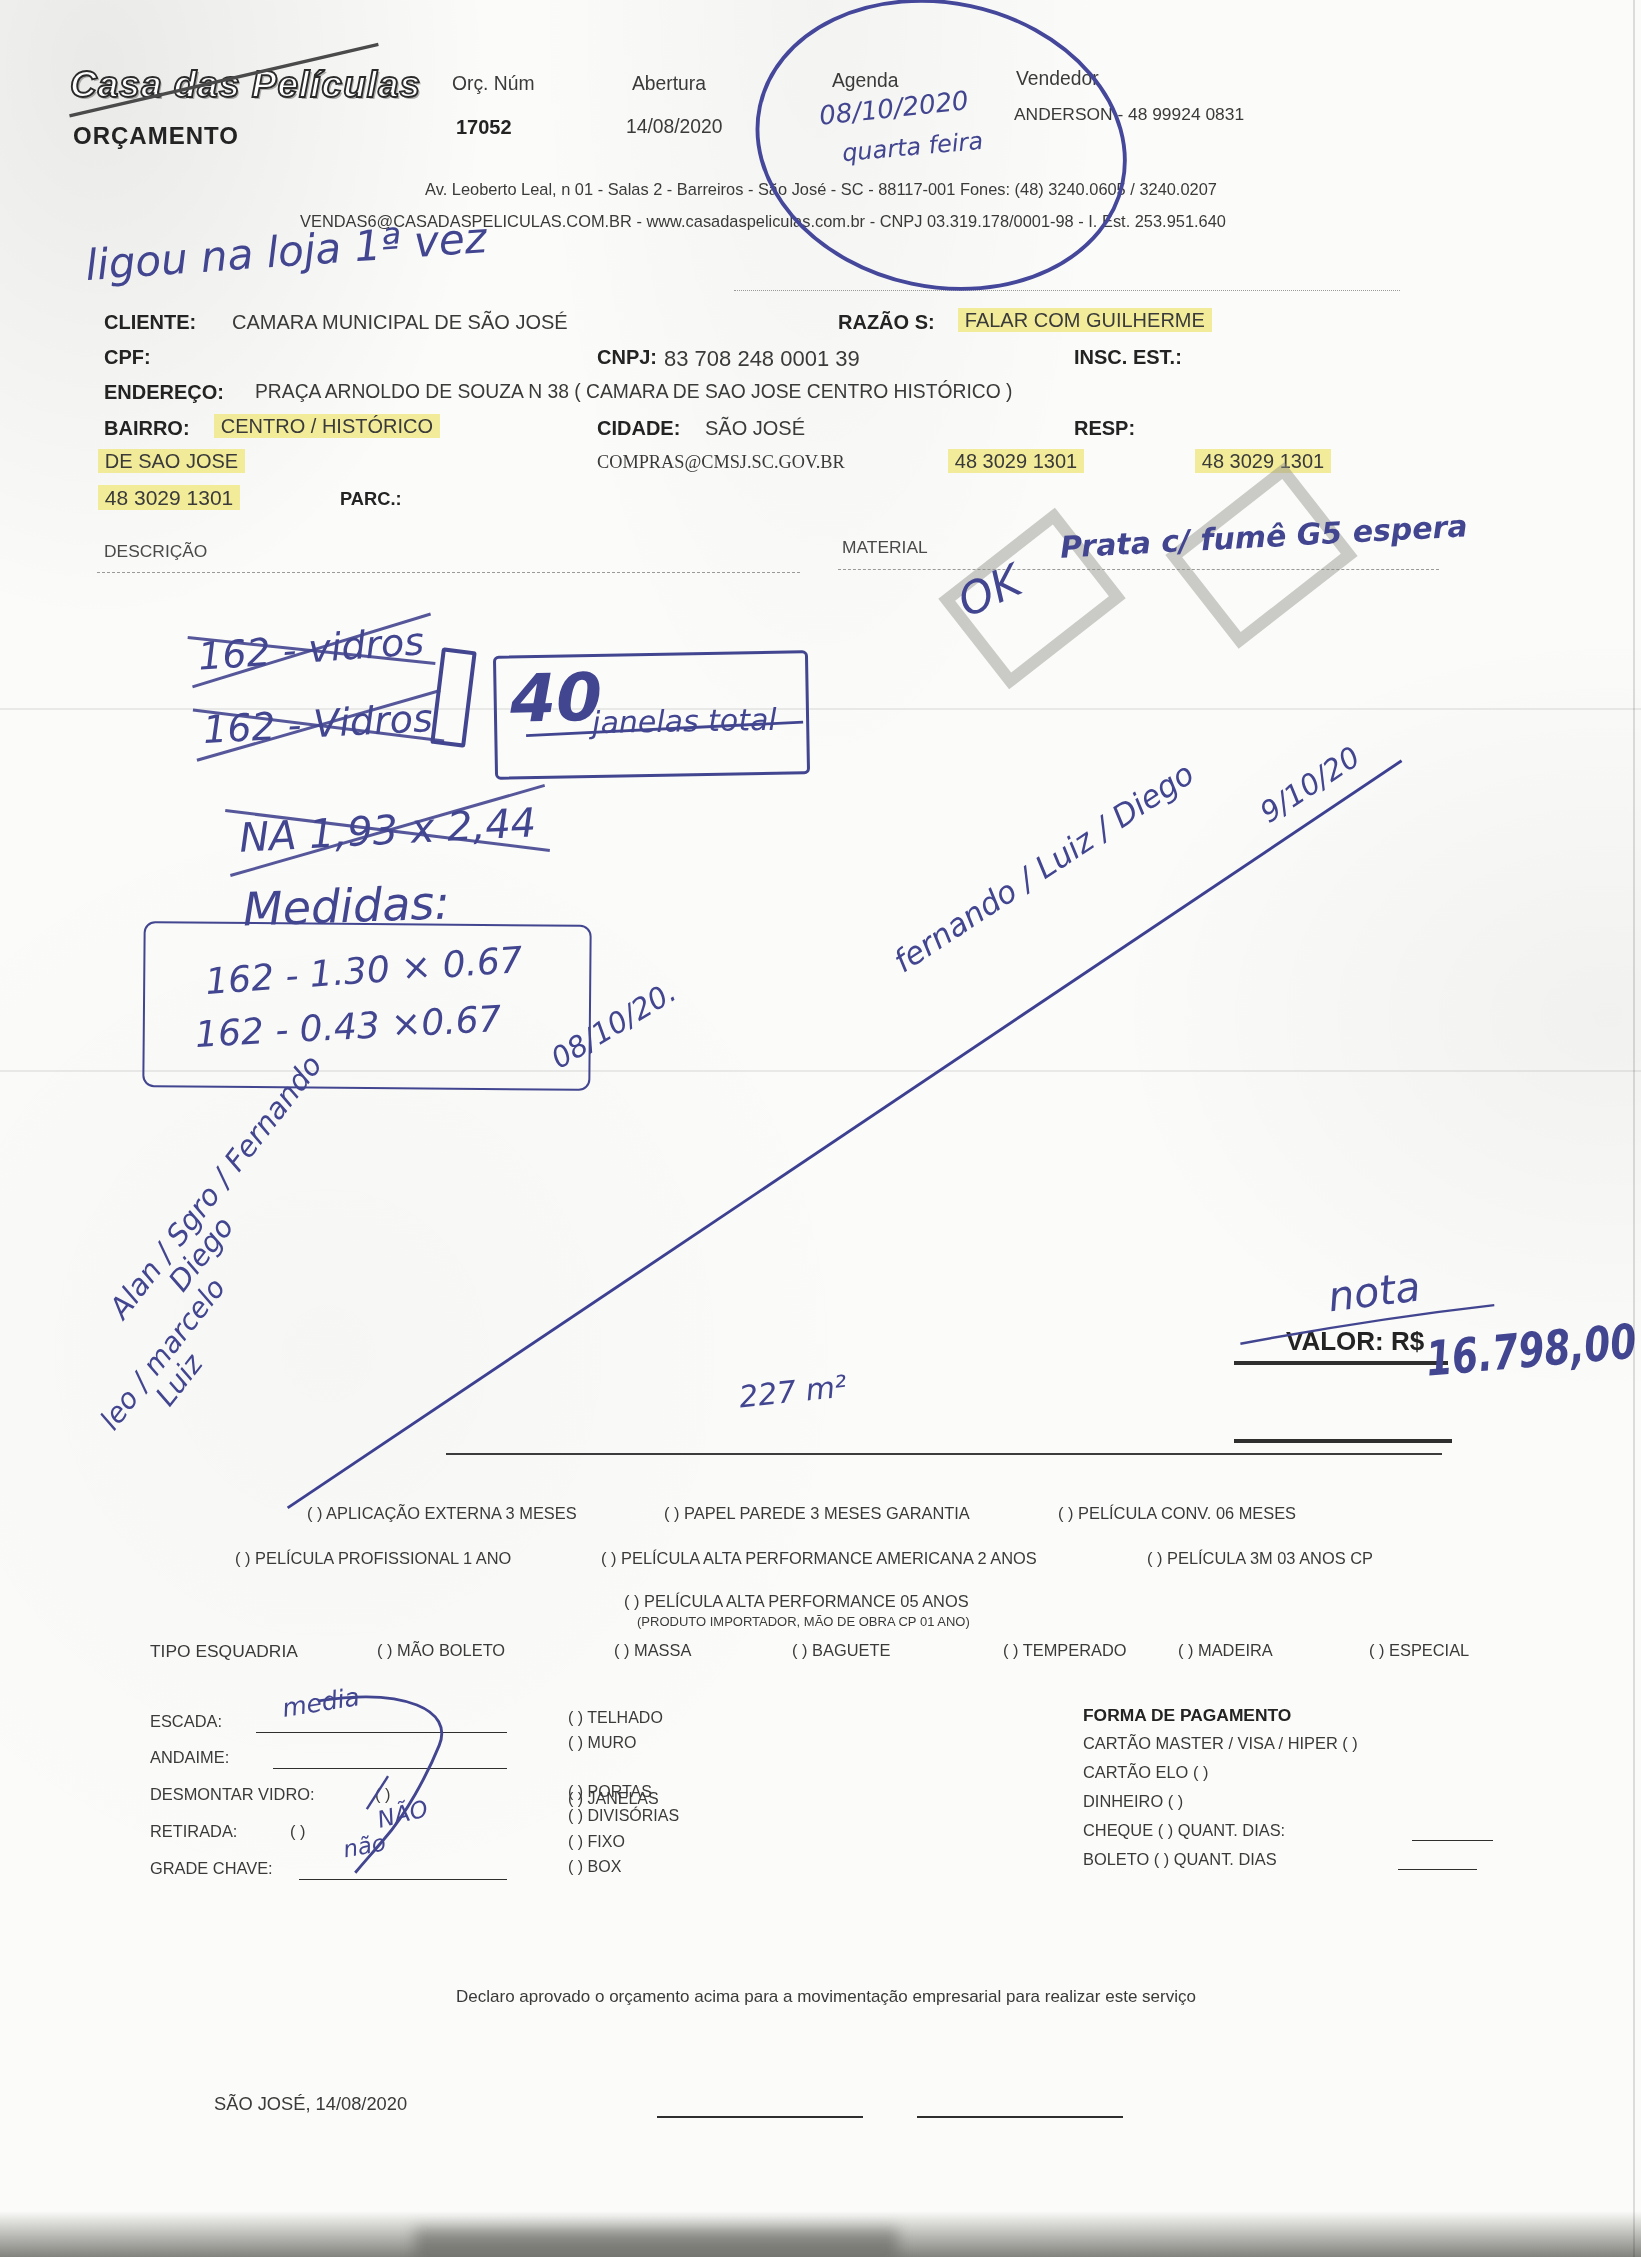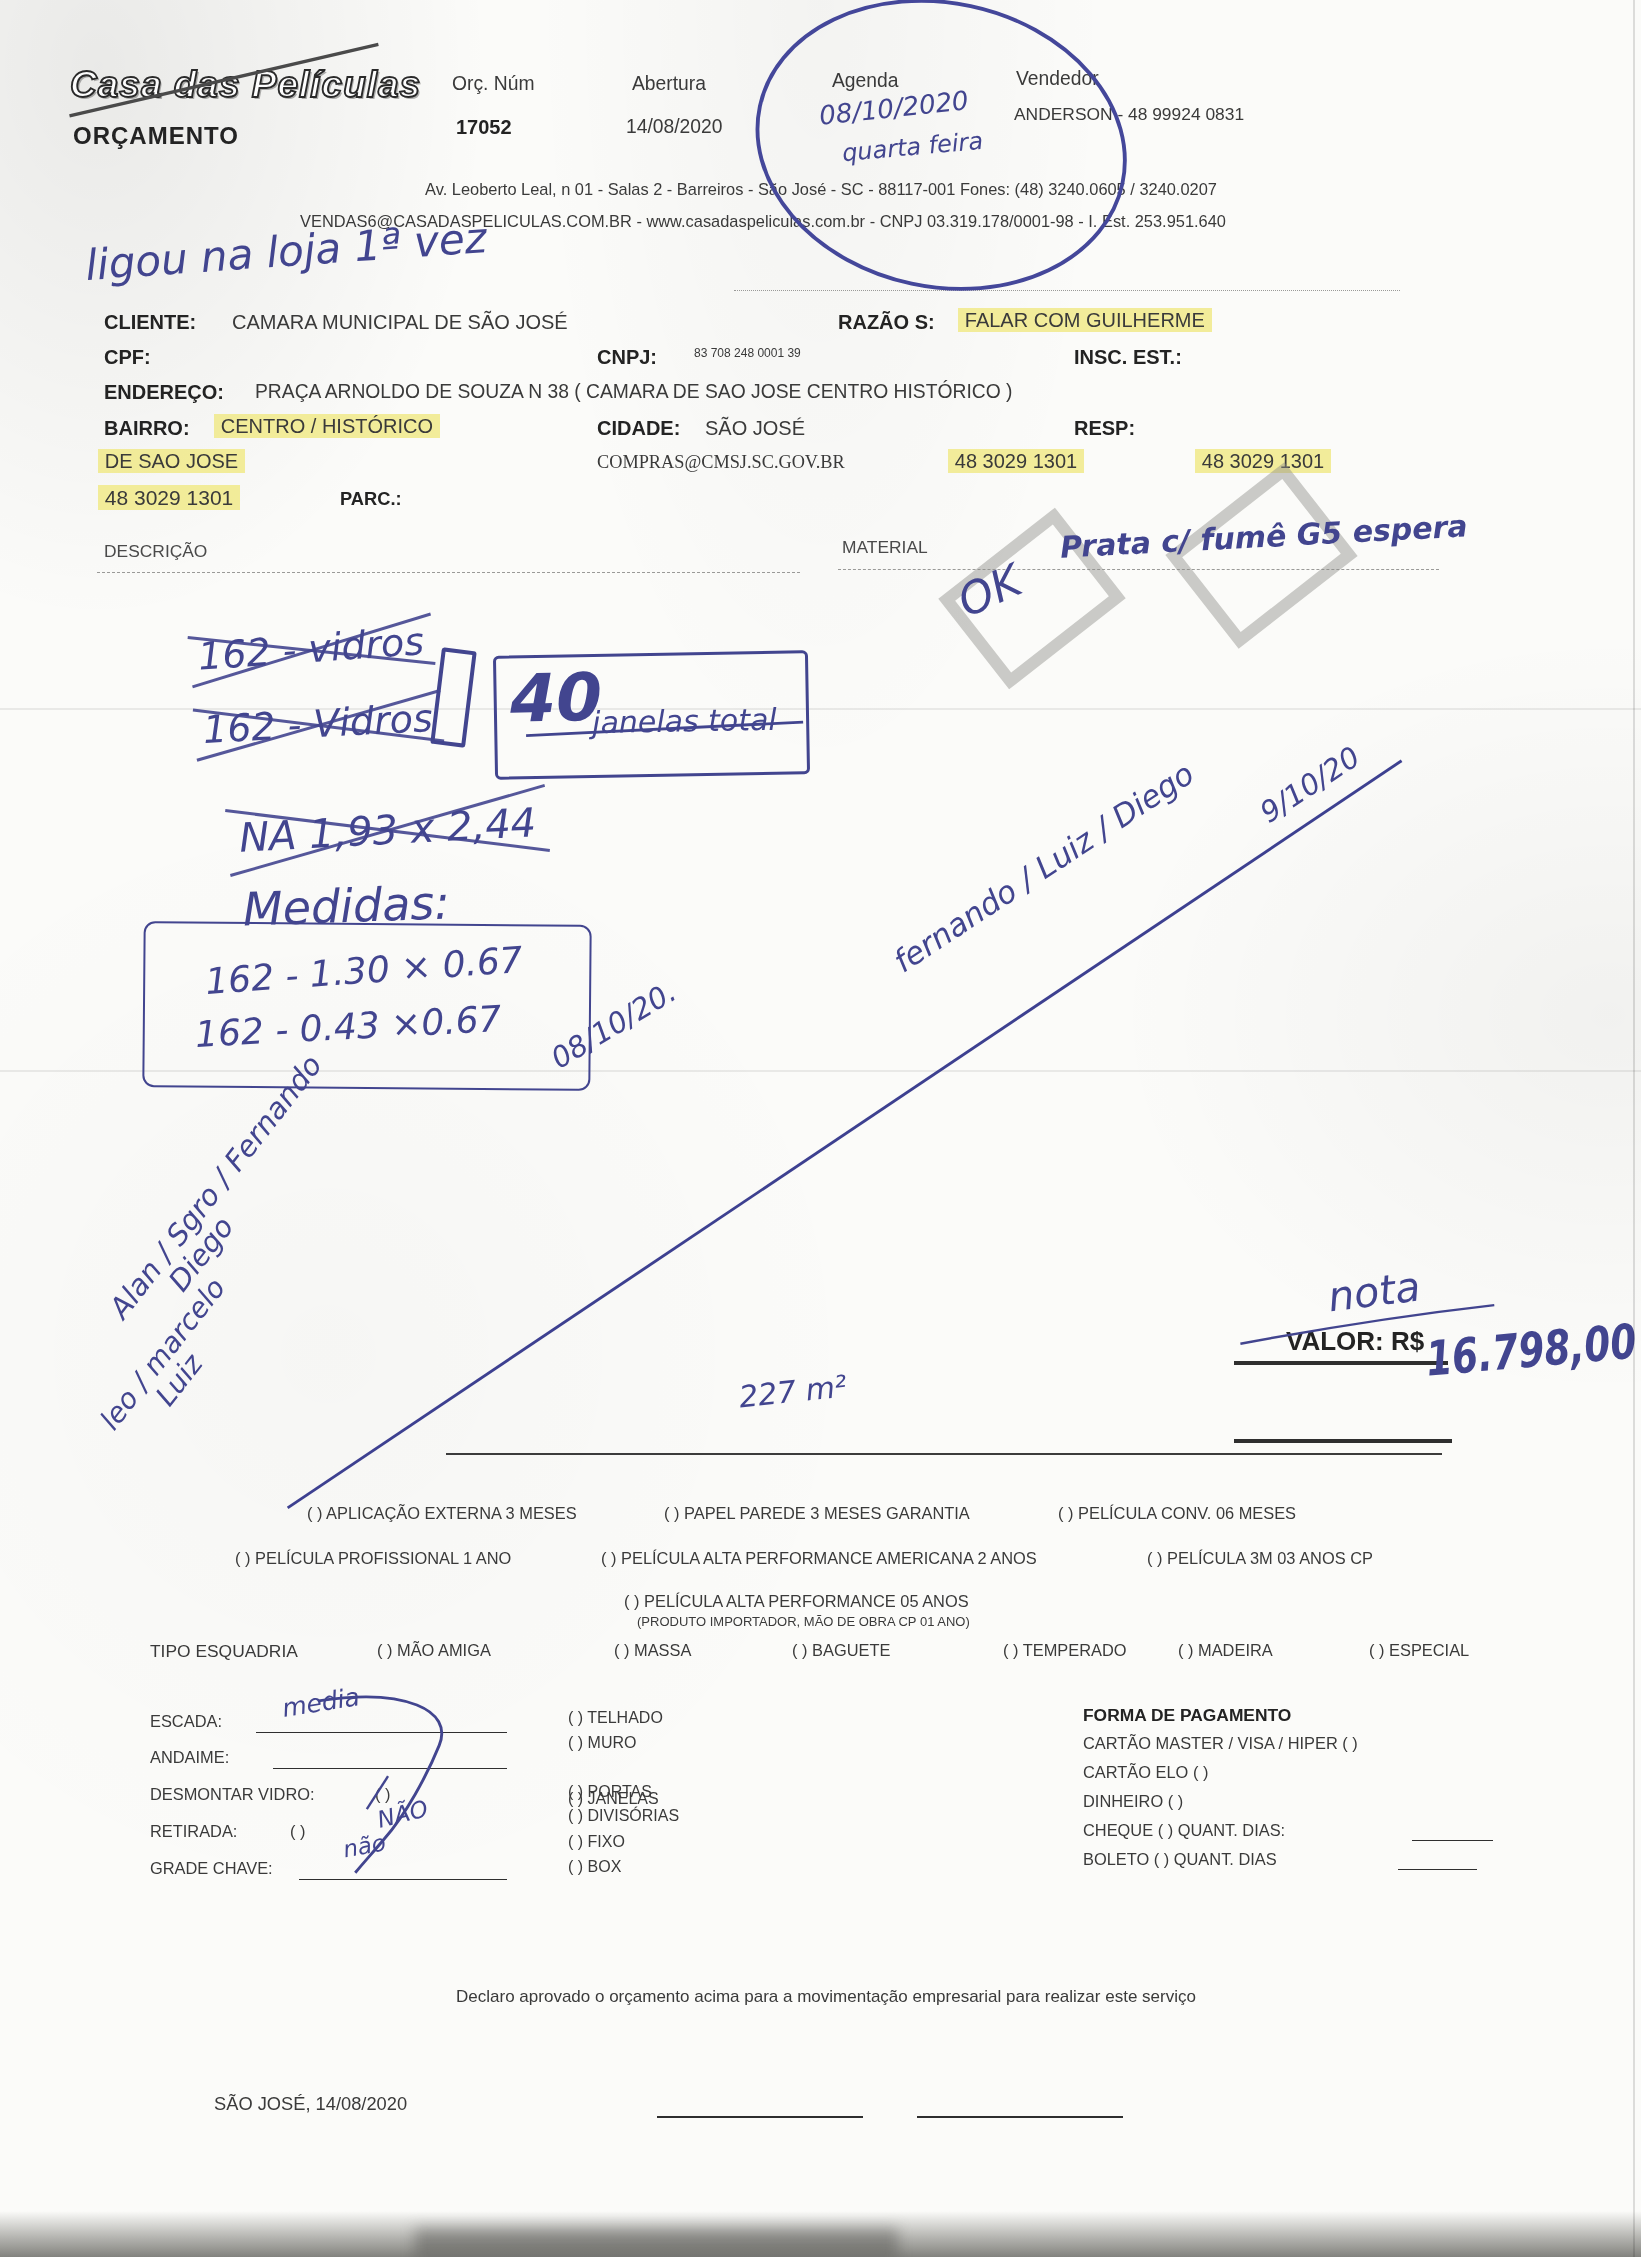--- a/index.html
+++ b/index.html
@@ -74,21 +74,21 @@
   <div class="hw" style="left:85px;top:230px;font-size:42px;transform:rotate(-4deg);">ligou na loja 1ª vez</div>
   <div class="dotline" style="left:734px;top:290px;width:666px;"></div>
 
   <div class="pt lbl" style="left:104px;top:311px;font-size:20px;">CLIENTE:</div>
   <div class="pt" style="left:232px;top:311px;font-size:20px;">CAMARA MUNICIPAL DE SÃO JOSÉ</div>
   <div class="pt lbl" style="left:838px;top:311px;font-size:20px;">RAZÃO S:</div>
   <div class="pt" style="left:958px;top:309px;font-size:20px;"><span class="hl">FALAR COM GUILHERME</span></div>
 
   <div class="pt lbl" style="left:104px;top:346px;font-size:20px;">CPF:</div>
   <div class="pt lbl" style="left:597px;top:346px;font-size:20px;">CNPJ:</div>
-  <div class="pt" style="left:694px;top:346px;font-size:12px;text-align:right;">83 708 248 0001 39</div>
+  <div class="pt" style="left:664px;top:346px;font-size:22px;text-align:right;">83 708 248 0001 39</div>
   <div class="pt lbl" style="left:1074px;top:346px;font-size:20px;">INSC. EST.:</div>
 
   <div class="pt lbl" style="left:104px;top:381px;font-size:20px;">ENDEREÇO:</div>
   <div class="pt" style="left:255px;top:381px;font-size:19.3px;">PRAÇA ARNOLDO DE SOUZA N 38 ( CAMARA DE SAO JOSE CENTRO HISTÓRICO )</div>
 
   <div class="pt lbl" style="left:104px;top:417px;font-size:20px;">BAIRRO:</div>
   <div class="pt" style="left:214px;top:415px;font-size:20px;"><span class="hl">CENTRO / HISTÓRICO</span></div>
   <div class="pt lbl" style="left:597px;top:417px;font-size:20px;">CIDADE:</div>
   <div class="pt" style="left:705px;top:417px;font-size:20px;">SÃO JOSÉ</div>
   <div class="pt lbl" style="left:1074px;top:417px;font-size:20px;">RESP:</div>
@@ -157,21 +157,21 @@
   <div class="pt" style="left:1058px;top:1504px;font-size:16.4px;">( ) PELÍCULA CONV. 06 MESES</div>
 
   <div class="pt" style="left:235px;top:1549px;font-size:16.4px;">( ) PELÍCULA PROFISSIONAL 1 ANO</div>
   <div class="pt" style="left:601px;top:1549px;font-size:16.4px;">( ) PELÍCULA ALTA PERFORMANCE AMERICANA 2 ANOS</div>
   <div class="pt" style="left:1147px;top:1549px;font-size:16.4px;">( ) PELÍCULA 3M 03 ANOS CP</div>
 
   <div class="pt" style="left:624px;top:1592px;font-size:16.4px;">( ) PELÍCULA ALTA PERFORMANCE 05 ANOS</div>
   <div class="pt" style="left:637px;top:1614px;font-size:13px;">(PRODUTO IMPORTADOR, MÃO DE OBRA CP 01 ANO)</div>
 
   <div class="pt" style="left:150px;top:1641px;font-size:17.4px;">TIPO ESQUADRIA</div>
-  <div class="pt" style="left:377px;top:1641px;font-size:16.4px;">( ) MÃO AMIGA</div>
+  <div class="pt" style="left:377px;top:1641px;font-size:16.4px;">( ) MÃO BOLETO</div>
   <div class="pt" style="left:614px;top:1641px;font-size:16.4px;">( ) MASSA</div>
   <div class="pt" style="left:792px;top:1641px;font-size:16.4px;">( ) BAGUETE</div>
   <div class="pt" style="left:975px;top:1641px;font-size:16.4px;margin-left:28px;">( ) TEMPERADO</div>
   <div class="pt" style="left:1178px;top:1641px;font-size:16.4px;">( ) MADEIRA</div>
   <div class="pt" style="left:1369px;top:1641px;font-size:16.4px;">( ) ESPECIAL</div>
 
   <div class="pt" style="left:150px;top:1712px;font-size:16.4px;">ESCADA:</div>
   <div class="hline" style="left:256px;top:1732px;width:251px;height:1.4px;"></div>
   <div class="hw" style="left:282px;top:1690px;font-size:25px;transform:rotate(-9deg);">media</div>
 

